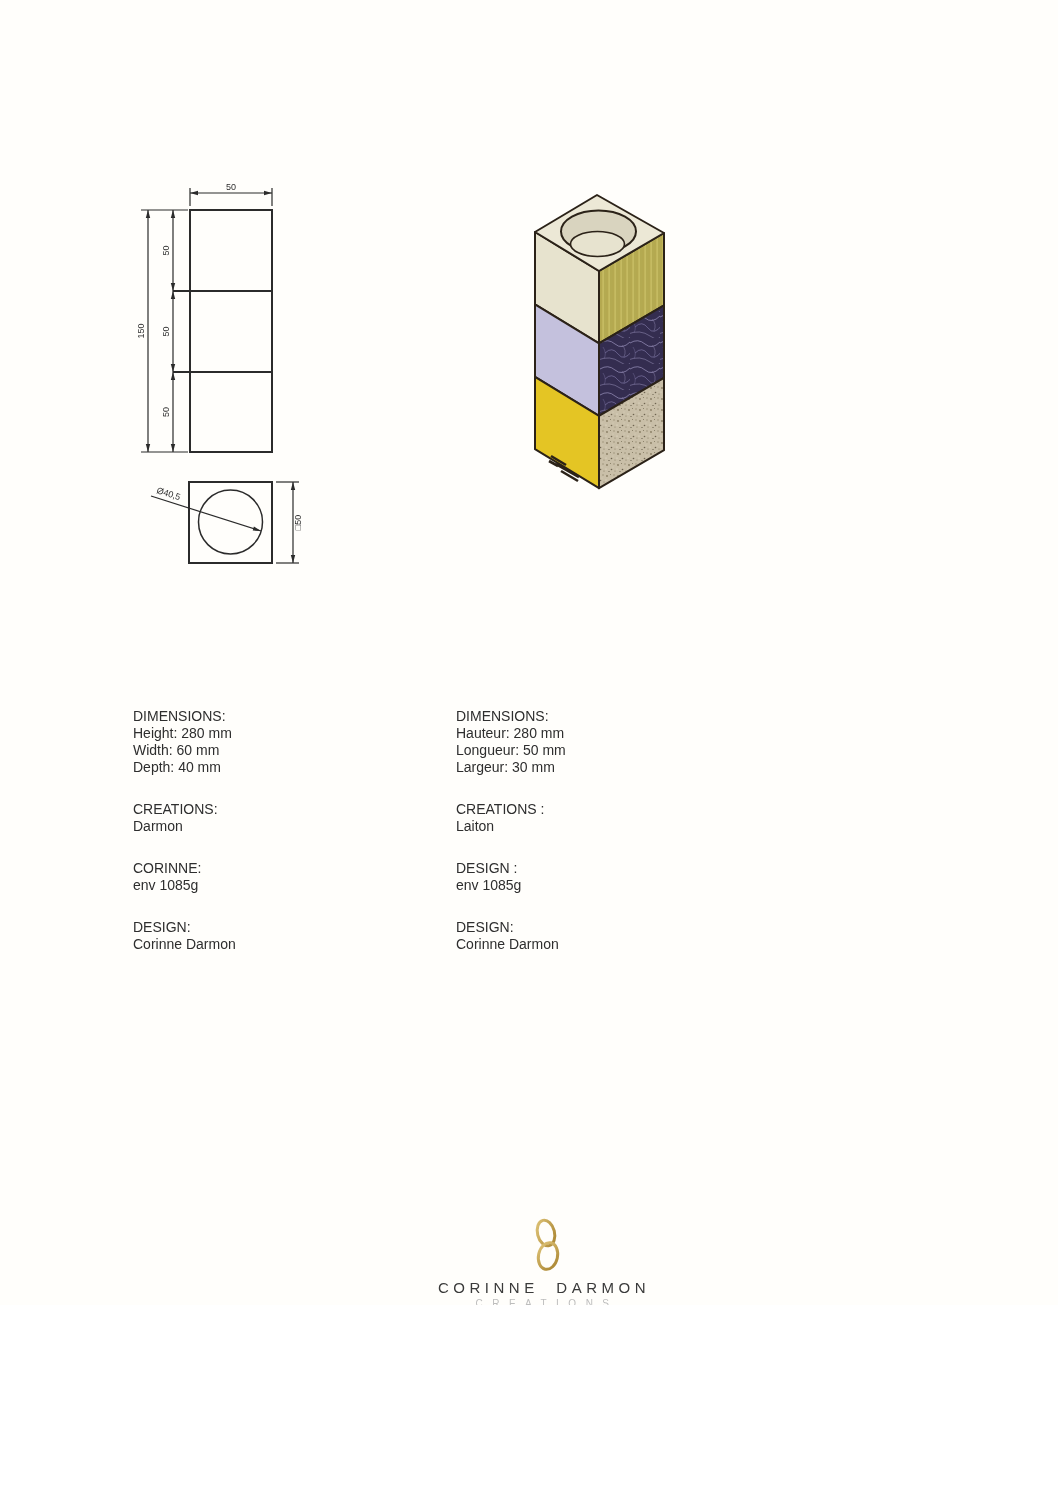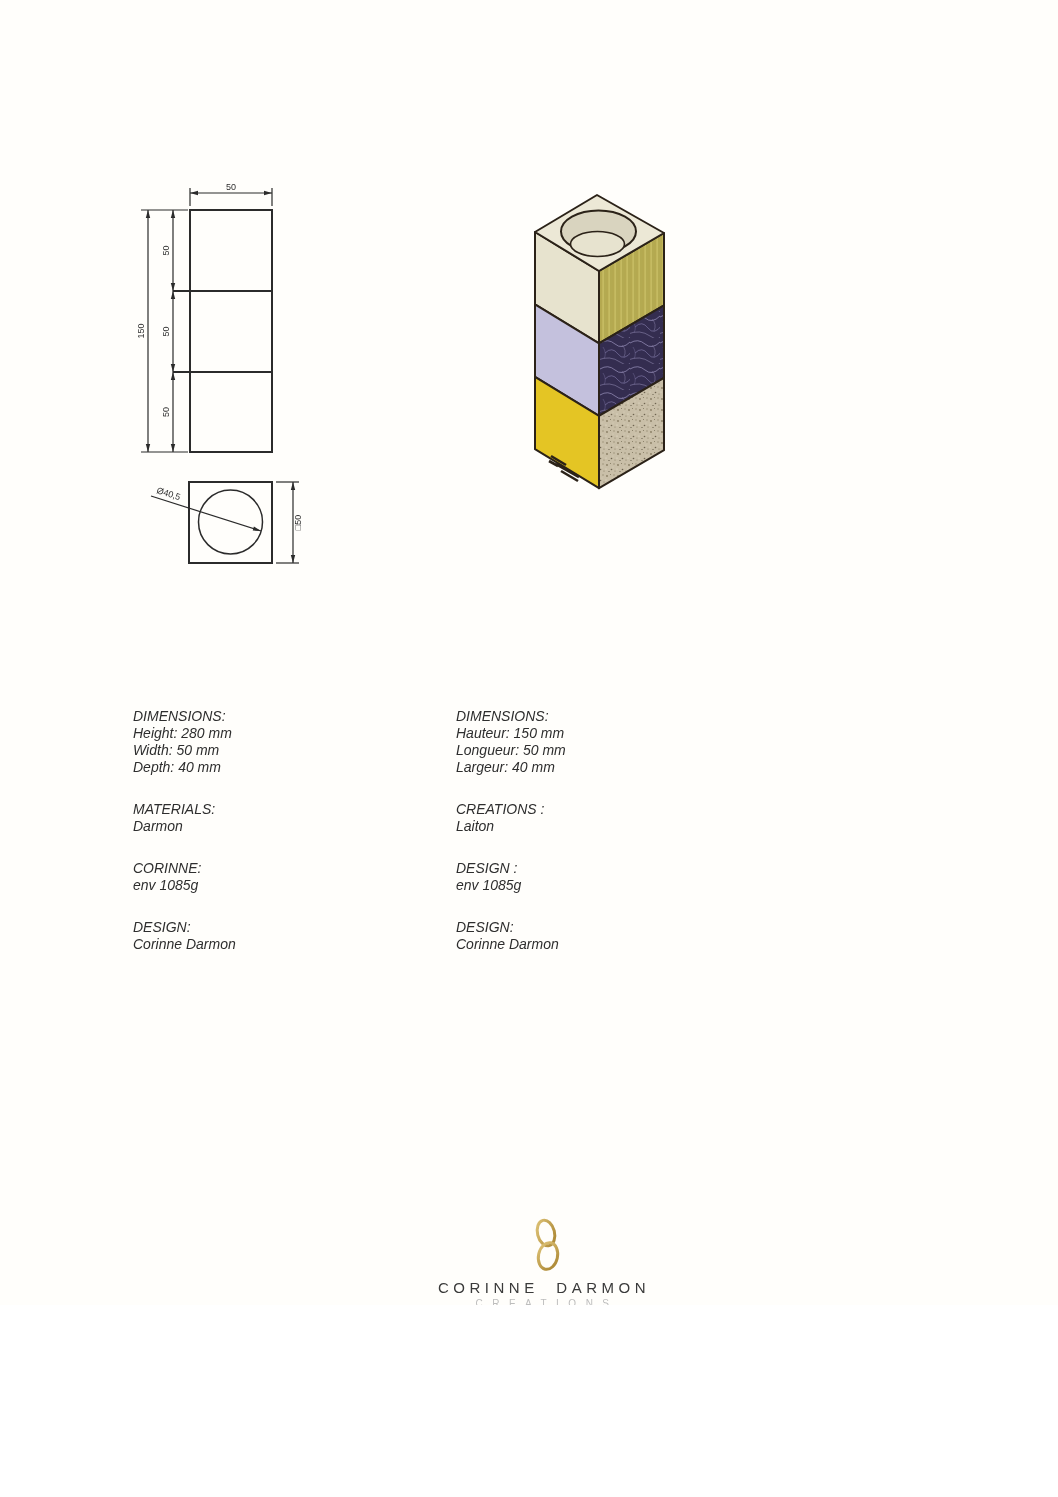--- a/index.html
+++ b/index.html
@@ -7,21 +7,21 @@
     position:relative; width:1058px; height:1305px;
     background:#fffefb; overflow:hidden;
     font-family:"Liberation Sans", sans-serif;
   }
   svg.layer { position:absolute; left:0; top:0; }
   .dim-text { font-family:"Liberation Sans", sans-serif; font-size:9px; fill:#2e2e2e; }
   .specs-col { position:absolute; top:708px; color:#2e2e2e; font-size:14px; line-height:17px; }
   .specs-col.en { left:133px; }
   .specs-col.fr { left:456px; }
   .spec-section { margin:0 0 25px 0; }
-  .spec-line { white-space:pre;font-style:italic; }
+  .spec-line { white-space:pre; }
   .logo-name {
     position:absolute; left:15px; top:1279px; width:1058px; text-align:center;
     font-size:15px; letter-spacing:4.5px; word-spacing:9px; color:#3a3a3a;
   }
   .logo-sub {
     position:absolute; left:18px; top:1298px; width:1058px; text-align:center;
     font-size:10px; letter-spacing:9.5px; color:#bdbdbd;
   }
 </style>
 </head>
@@ -144,43 +144,43 @@
     <g fill="none" stroke="url(#goldGrad)" stroke-width="3">
       <ellipse cx="546" cy="1233" rx="8.5" ry="13" transform="rotate(-14 546 1233)"></ellipse>
       <ellipse cx="548" cy="1256" rx="9.5" ry="13.5" transform="rotate(12 548 1256)"></ellipse>
     </g>
   </svg>
 
   <div class="specs-col en">
     <div class="spec-section">
       <div class="spec-line">DIMENSIONS:</div>
       <div class="spec-line">Height: 280 mm</div>
-      <div class="spec-line">Width: 50 mm</div>
+      <div class="spec-line">Width: 60 mm</div>
       <div class="spec-line">Depth: 40 mm</div>
     </div>
     <div class="spec-section">
-      <div class="spec-line">MATERIALS:</div>
+      <div class="spec-line">CREATIONS:</div>
       <div class="spec-line">Darmon</div>
     </div>
     <div class="spec-section">
       <div class="spec-line">CORINNE:</div>
       <div class="spec-line">env 1085g</div>
     </div>
     <div class="spec-section">
       <div class="spec-line">DESIGN:</div>
       <div class="spec-line">Corinne Darmon</div>
     </div>
   </div>
 
   <div class="specs-col fr">
     <div class="spec-section">
       <div class="spec-line">DIMENSIONS:</div>
-      <div class="spec-line">Hauteur: 150 mm</div>
+      <div class="spec-line">Hauteur: 280 mm</div>
       <div class="spec-line">Longueur: 50 mm</div>
-      <div class="spec-line">Largeur: 40 mm</div>
+      <div class="spec-line">Largeur: 30 mm</div>
     </div>
     <div class="spec-section">
       <div class="spec-line">CREATIONS :</div>
       <div class="spec-line">Laiton</div>
     </div>
     <div class="spec-section">
       <div class="spec-line">DESIGN :</div>
       <div class="spec-line">env 1085g</div>
     </div>
     <div class="spec-section">

